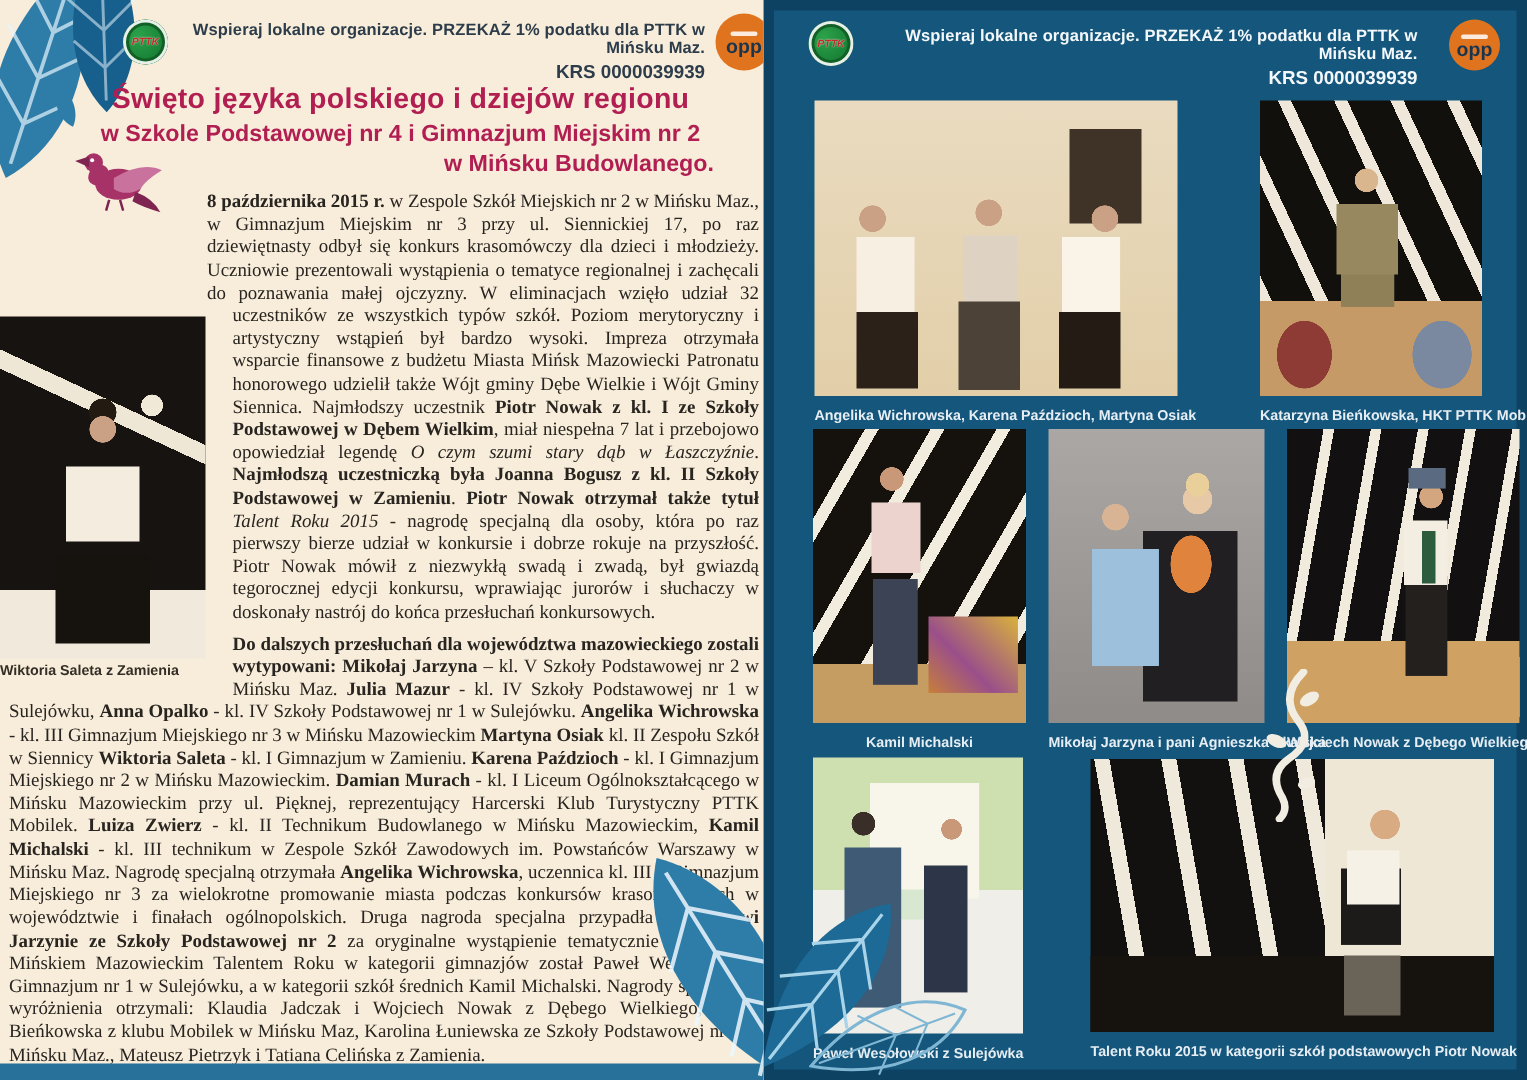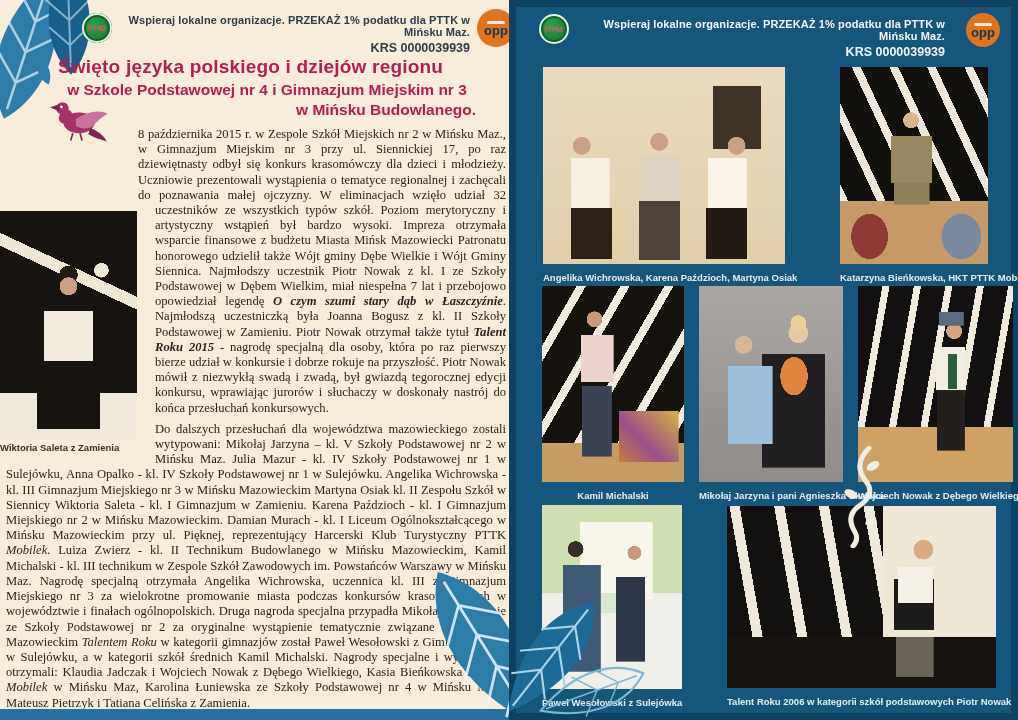--- a/index.html
+++ b/index.html
@@ -24,35 +24,35 @@
     display:flex;align-items:center;justify-content:center}
   .logo-pttk span{font:italic 700 7px "Liberation Sans",sans-serif;color:#c62828;text-shadow:0 0 1px #fff}
   .logo-opp{position:absolute;border-radius:50%;background:var(--opp);display:flex;flex-direction:column;align-items:center;justify-content:center}
   .logo-opp .tiny{width:18px;height:3px;background:rgba(255,255,255,.85);border-radius:2px;margin-bottom:1px}
   .logo-opp .txt{font:700 13px/11px "Liberation Sans",sans-serif;color:#17354f}
   .mast-text{position:absolute;text-align:right}
   .mast-text .l1{font-weight:700;font-size:11px;color:var(--slate);letter-spacing:.1px}
   .mast-text .l2{font-weight:700;font-size:12.5px;color:var(--slate);margin-top:3px}
   .mast-left-text{left:110px;top:6px;width:360px}
   .title{position:absolute;left:58px;top:56px;width:418px;color:var(--accent);z-index:4}
-  .title .t1{font-size:19px;font-weight:700;letter-spacing:.2px}
+  .title .t1{font-size:19px;font-weight:700;text-align:center;letter-spacing:.2px}
   .title .t2{font-size:15.5px;font-weight:700;text-align:center;margin-top:3px}
   .title .t3{font-size:15.5px;font-weight:700;text-align:right;margin-top:2px}
   .bird{position:absolute;left:48px;top:96px;width:62px;height:48px;z-index:4}
 
   .article{position:absolute;left:6px;top:127px;width:500px;z-index:2;
     font-family:"Liberation Serif",serif;font-size:12.6px;line-height:15.2px;color:var(--ink);text-align:justify}
   .float-spacer{float:left;width:132px;height:84px}
   .fig-wiktoria{float:left;clear:left;width:146px;margin:0 9px 2px -6px}
   .fig-wiktoria .ph{width:137px;height:228px}
   .fig-wiktoria figcaption{width:137px;text-align:left;font:700 9.5px "Liberation Sans",sans-serif;color:#332e26;padding-top:3px}
   .article p{margin:0 0 6px 0}
-  .run-b{font-weight:400}
-  .run-i{font-style:italic}
-  .run-bi{font-weight:700;font-style:italic}
+  .run-b{font-weight:700}
+  .run-i{}
+  .run-bi{font-weight:400;font-style:italic}
 
   .strip-bottom{position:absolute;left:0;top:709px;width:509px;height:11px;background:var(--teal-strip);z-index:3}
 
   
   .page-right{position:absolute;left:509px;top:0;width:509px;height:720px;background:var(--teal);
     box-shadow:inset 0 0 0 7px var(--teal-frame);overflow:hidden}
   .mast-right-text{left:90px;top:10px;width:346px}
   .mast-right-text .l1,.mast-right-text .l2{color:#f4f8fb}
 
   figure.photo{position:absolute;margin:0}
@@ -164,21 +164,21 @@
       <div class="l2">KRS 0000039939</div>
     </div>
     <div class="logo-opp" style="right:-6px;top:1px;width:38px;height:38px">
       <div class="tiny"></div>
       <div class="txt">opp</div>
     </div>
   </div>
 
   <div class="title">
     <div class="t1">Święto języka polskiego i dziejów regionu</div>
-    <div class="t2">w Szkole Podstawowej nr 4 i Gimnazjum Miejskim nr 3</div>
+    <div class="t2">w Szkole Podstawowej nr 4 i Gimnazjum Miejskim nr 2</div>
     <div class="t3">w Mińsku Budowlanego.</div>
   </div>
 
   <div class="bird">
     <svg viewBox="0 0 60 45">
       <ellipse cx="30" cy="26" rx="15" ry="10" fill="#a63268"></ellipse>
       <rect x="11" y="13" width="12" height="14" rx="5" fill="#a63268" transform="rotate(18 17 20)"></rect>
       <circle cx="14" cy="12" r="6" fill="#a63268"></circle>
       <polygon points="2,11 11,8 11,15" fill="#7e2450"></polygon>
       <circle cx="13" cy="10.5" r="1.3" fill="#fff"></circle>
@@ -248,21 +248,21 @@
     <figcaption>Wojciech Nowak z Dębego Wielkiego</figcaption>
   </figure>
 
   <figure class="photo" style="left:33px;top:505px;width:140px">
     <div class="ph ph-pawel" style="height:184px"></div>
     <figcaption>Paweł Wesołowski z Sulejówka</figcaption>
   </figure>
 
   <figure class="photo" style="left:218px;top:506px;width:269px">
     <div class="ph ph-talent" style="height:182px"></div>
-    <figcaption>Talent Roku 2006 w kategorii szkół podstawowych Piotr Nowak</figcaption>
+    <figcaption>Talent Roku 2015 w kategorii szkół podstawowych Piotr Nowak</figcaption>
   </figure>
 
   <div class="flourish">
     <svg viewBox="0 0 46 102">
       <path d="M30 2 Q14 18 26 34 Q38 48 20 60 Q6 70 16 86 Q20 94 14 100" stroke="#f2ede2" stroke-width="5" fill="none" stroke-linecap="round"></path>
       <ellipse cx="34" cy="20" rx="7" ry="4" fill="#f2ede2" transform="rotate(-30 34 20)"></ellipse>
       <ellipse cx="12" cy="48" rx="7" ry="4" fill="#f2ede2" transform="rotate(25 12 48)"></ellipse>
       <ellipse cx="32" cy="76" rx="6" ry="3.5" fill="#f2ede2" transform="rotate(-20 32 76)"></ellipse>
     </svg>
   </div>

